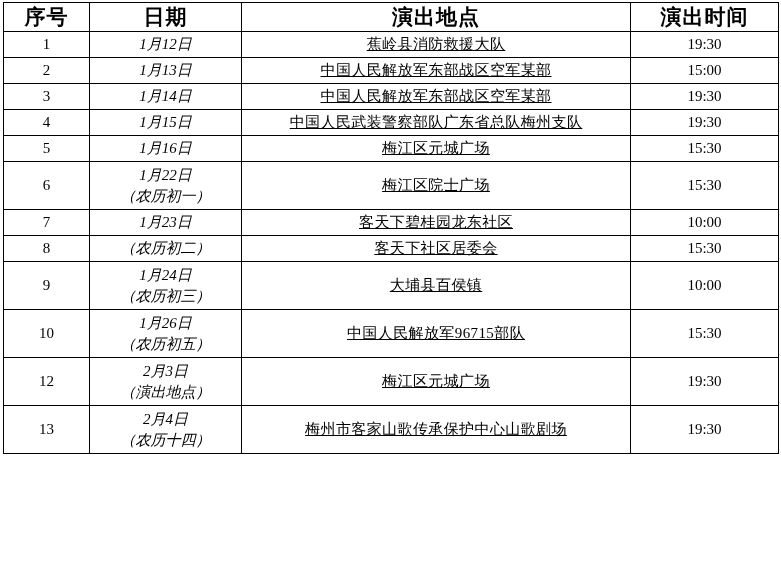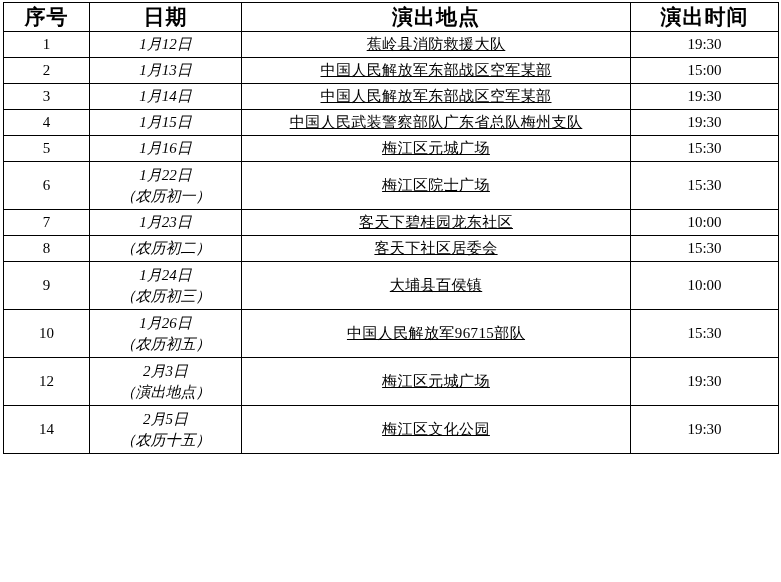--- a/index.html
+++ b/index.html
@@ -167,23 +167,23 @@
         <tr class="h2">
           <td class="seq">12</td>
           <td class="date">
             <span class="dline">2月3日</span>
             <span class="dline sub">（演出地点）</span>
           </td>
           <td class="place">梅江区元城广场</td>
           <td class="time">19:30</td>
         </tr>
         <tr class="h2">
-          <td class="seq">14</td>
+          <td class="seq">13</td>
           <td class="date">
-            <span class="dline">2月5日</span>
-            <span class="dline sub">（农历十五）</span>
+            <span class="dline">2月4日</span>
+            <span class="dline sub">（农历十四）</span>
           </td>
-          <td class="place">梅江区文化公园</td>
+          <td class="place">梅州市客家山歌传承保护中心山歌剧场</td>
           <td class="time">19:30</td>
         </tr>
       </tbody>
   </table>
 </div>
 
 </body></html>

